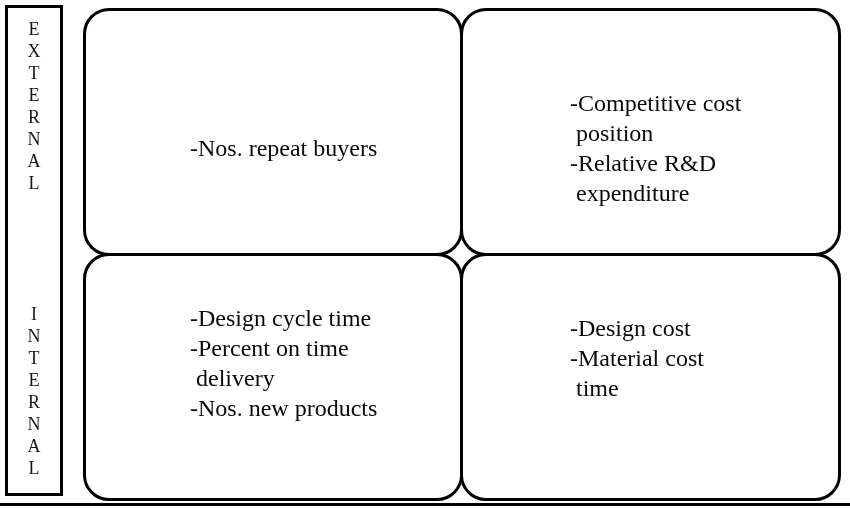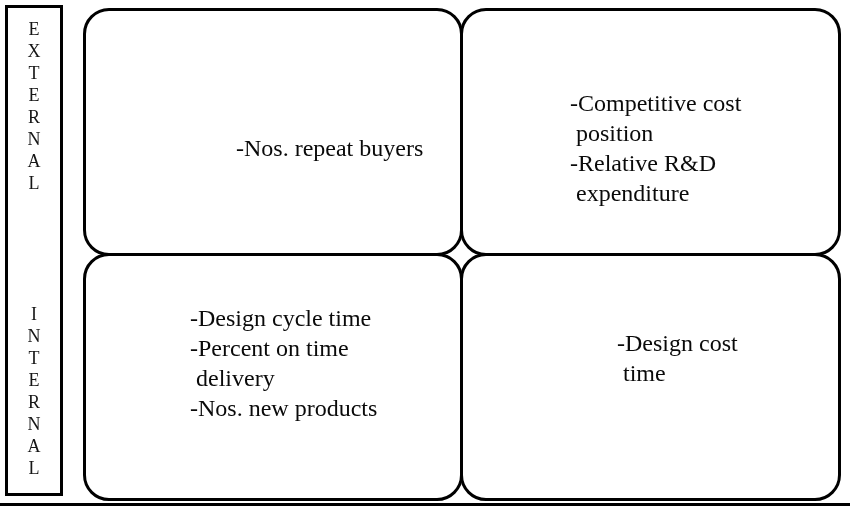--- a/index.html
+++ b/index.html
@@ -43,24 +43,24 @@
 
   
   .quad {
     position: absolute;
     border: 3px solid var(--ink);
     border-radius: 26px;
     background: transparent;
     display: flex;
     align-items: center;
   }
-  .quad-tl { left: 83px;  top: 8px;   width: 380px; height: 248px; padding-left: 46px; }
+  .quad-tl { left: 83px;  top: 8px;   width: 380px; height: 248px; }
   .quad-tr { left: 460px; top: 8px;   width: 381px; height: 248px; }
   .quad-bl { left: 83px;  top: 253px; width: 380px; height: 248px; }
-  .quad-br { left: 460px; top: 253px; width: 381px; height: 248px; padding-left: 47px; }
+  .quad-br { left: 460px; top: 253px; width: 381px; height: 248px; }
 
   .text-block {
     font-size: 24px;
     line-height: 30px;
     white-space: pre;          
     padding-left: 104px;
     color: #0a0a0a;
   }
   .quad-tr .text-block, .quad-br .text-block { padding-left: 107px; }
   .quad-tl .text-block { transform: translateY(16px); }
@@ -109,18 +109,18 @@
 
   <div class="quad quad-bl">
     <div class="text-block"><div class="text-line">-Design cycle time</div><div class="text-line">-Percent on time</div><div class="text-line"> delivery</div><div class="text-line">-Nos. new products</div></div>
   </div>
 
   <div class="quad quad-tr">
     <div class="text-block"><div class="text-line">-Competitive cost</div><div class="text-line"> position</div><div class="text-line">-Relative R&amp;D</div><div class="text-line"> expenditure</div></div>
   </div>
 
   <div class="quad quad-br">
-    <div class="text-block"><div class="text-line">-Design cost</div><div class="text-line"> time</div></div>
+    <div class="text-block"><div class="text-line">-Design cost</div><div class="text-line">-Material cost</div><div class="text-line"> time</div></div>
   </div>
 
   <div class="bottom-rule"></div>
 
 </div>
 
 </body></html>

